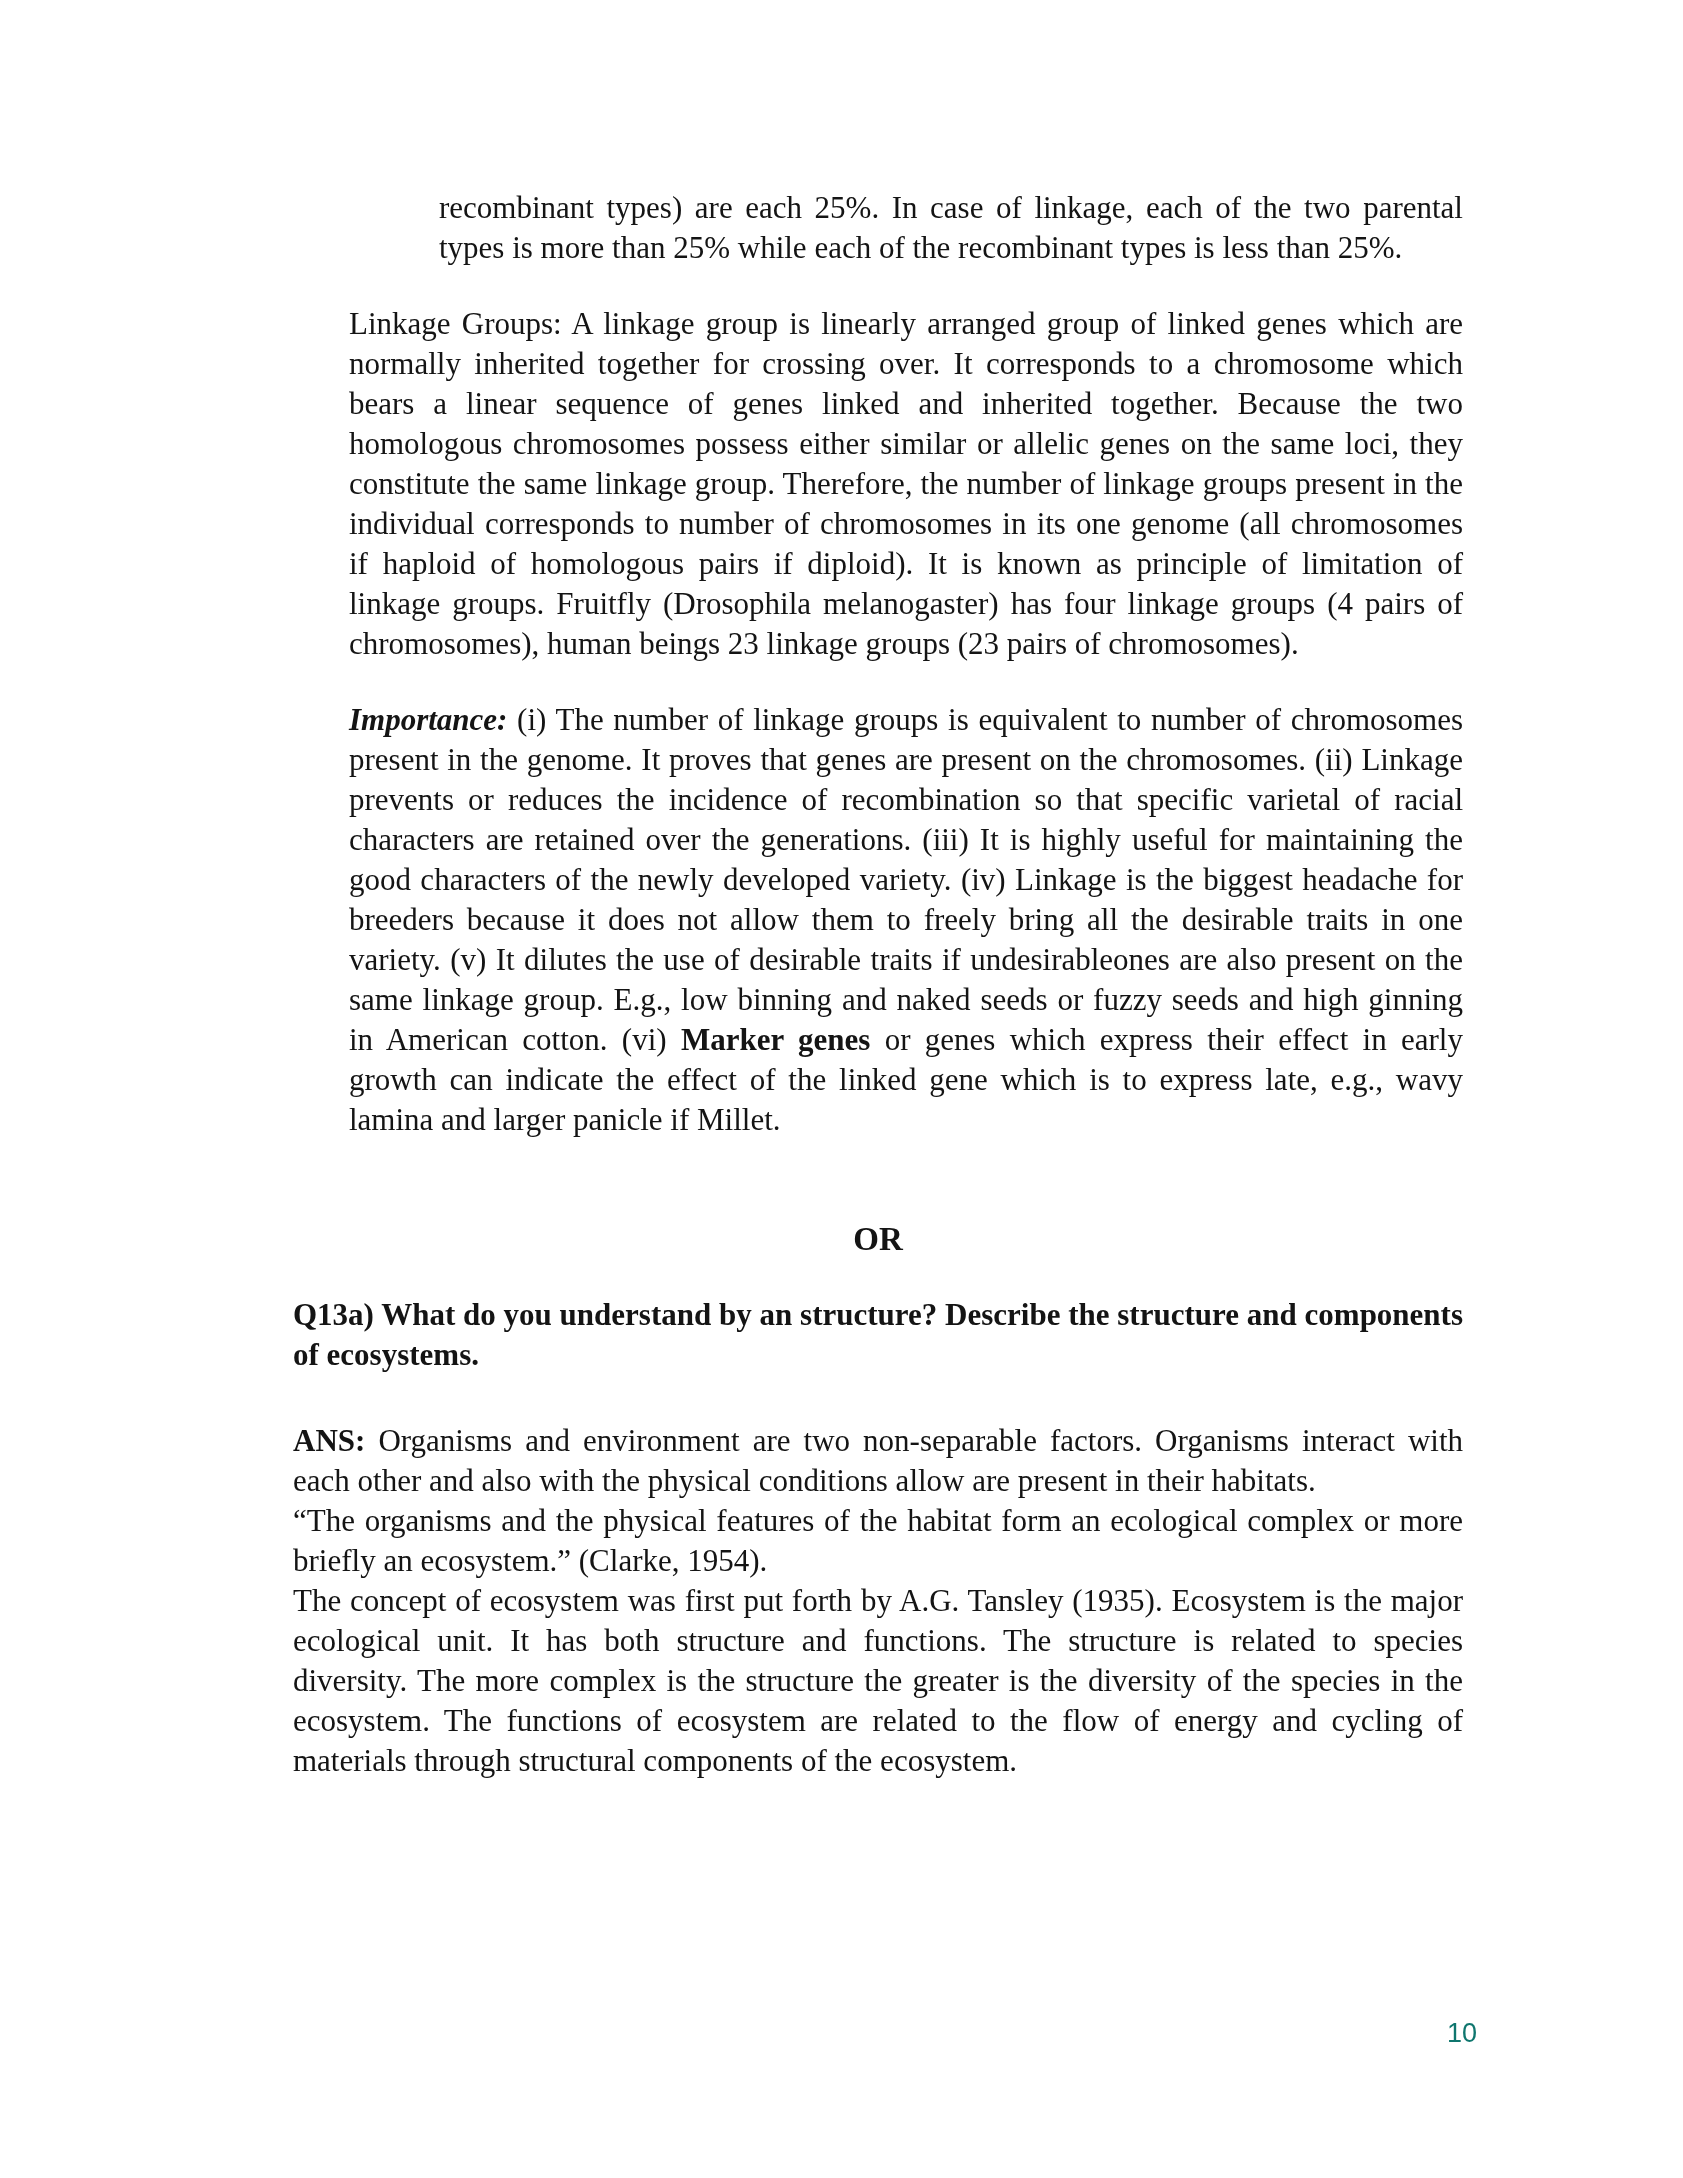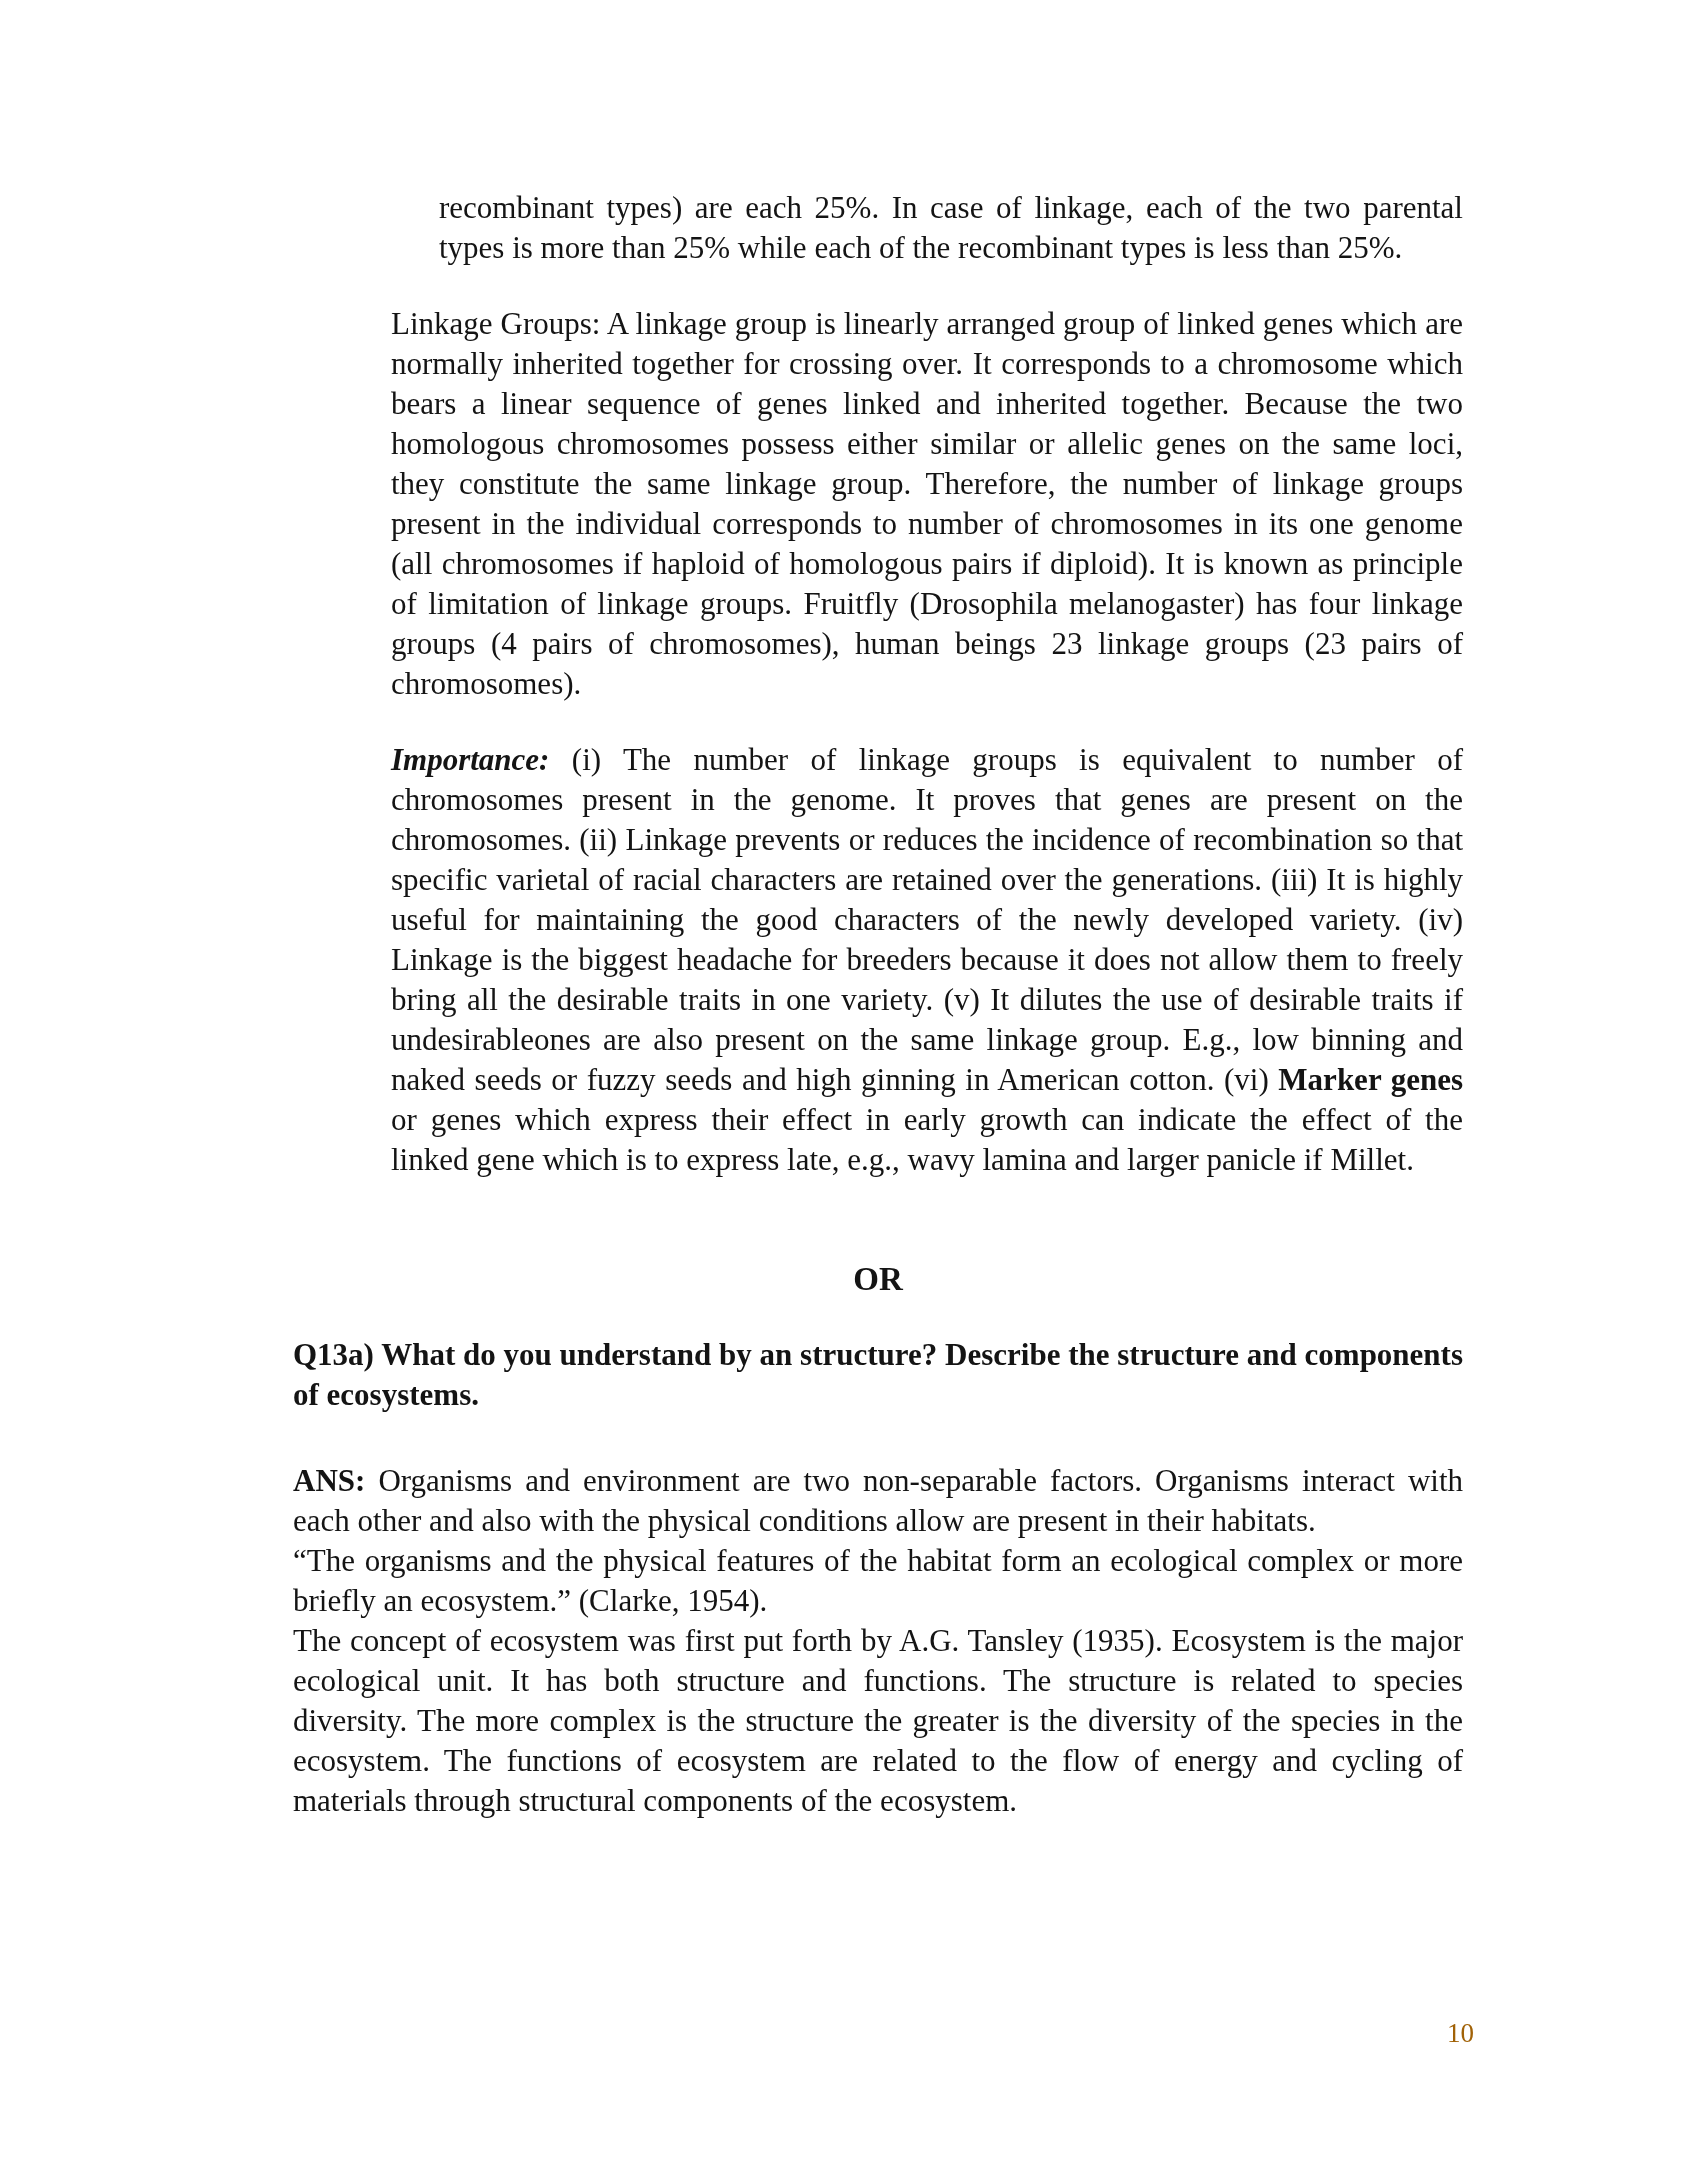--- a/index.html
+++ b/index.html
@@ -16,41 +16,41 @@
     overflow: hidden;
   }
   .content {
     position: absolute;
     left: 293px;
     top: 188px;
     width: 1170px;
   }
   .para { margin: 0; text-align: justify; }
   .para-continuation { margin-left: 146px; }
-  .para-indent { margin-left: 98px; margin-top: 36px; }
+  .para-indent { margin-left: 56px; margin-top: 36px; }
   .or-heading {
     margin: 79px 0 36px 0;
     text-align: center;
     font-size: 33px;
     font-weight: bold;
     line-height: 40px;
   }
   .question { font-weight: bold; }
   .answer-block { margin-top: 46px; }
   .answer-block .para { margin: 0; }
   .bold { font-weight: bold; }
   .bold-italic { font-weight: bold; font-style: italic; }
   .page-number {
     position: absolute;
     left: 1447px;
     top: 2016px;
-    font-family: Liberation Serif, serif;
+    font-family: Liberation Sans, sans-serif;
     font-size: 27px;
     line-height: 34px;
-    color: #a16207;
+    color: #0f766e;
   }
 </style>
 </head>
 <body>
 
 <div class="page">
   <div class="content">
 
     <p class="para para-continuation">recombinant types) are each 25%. In case of linkage, each of the two parental types is more than 25% while each of the recombinant types is less than 25%.</p>
 

